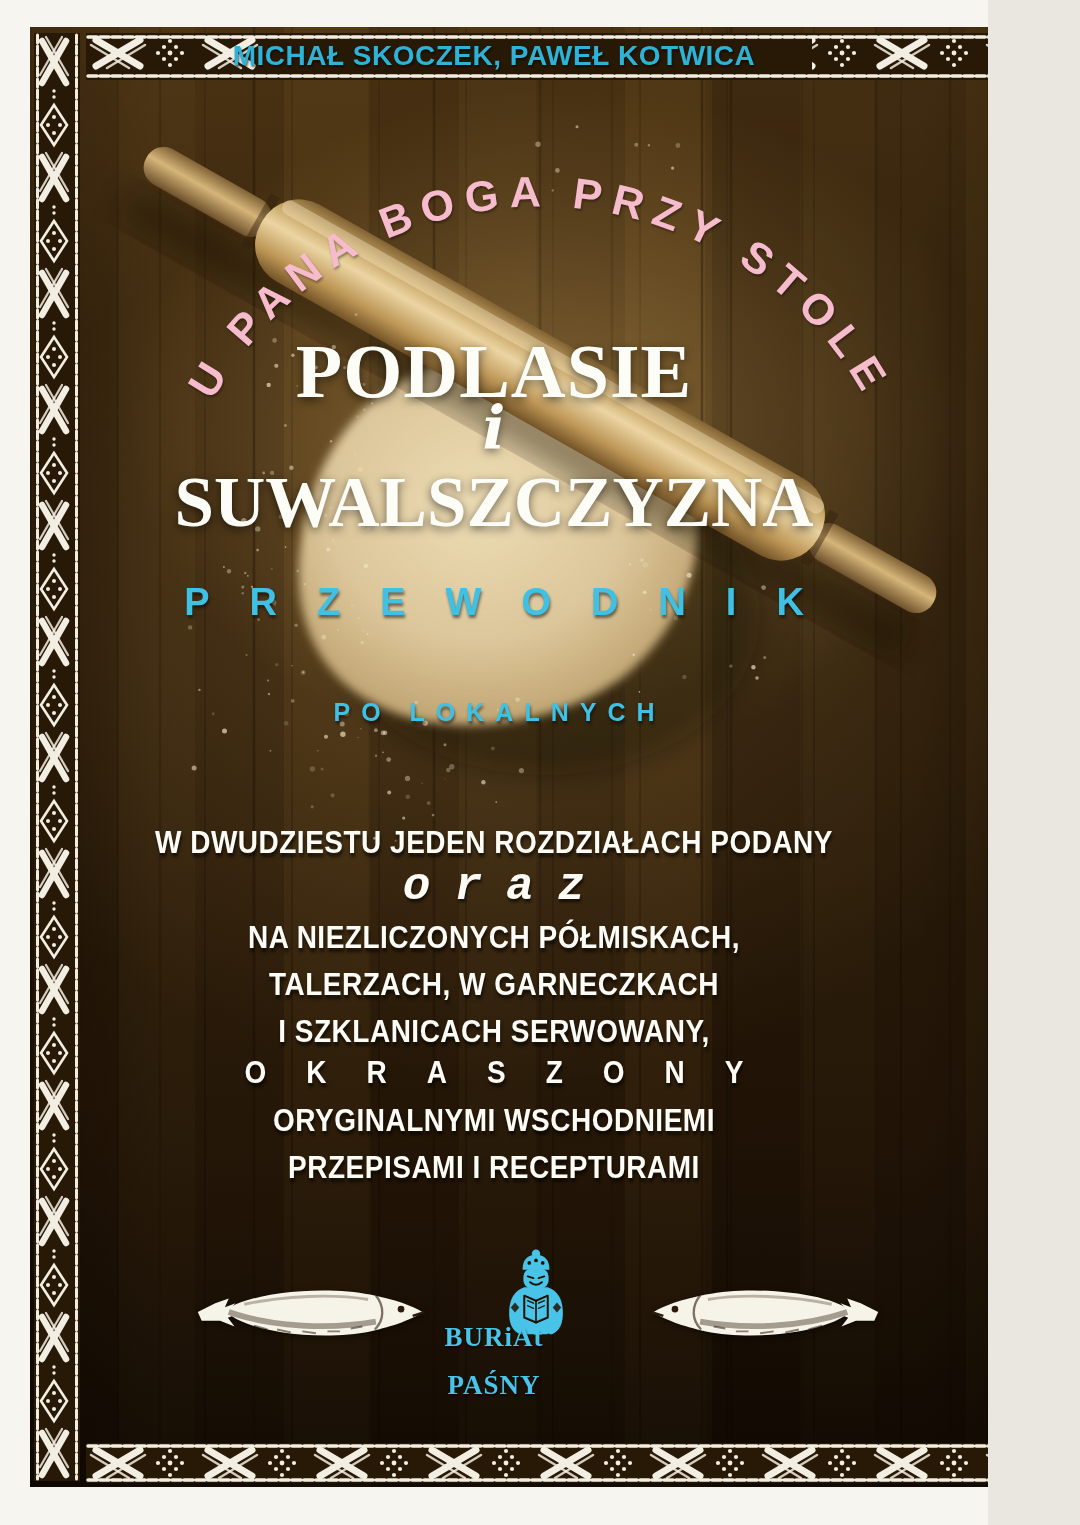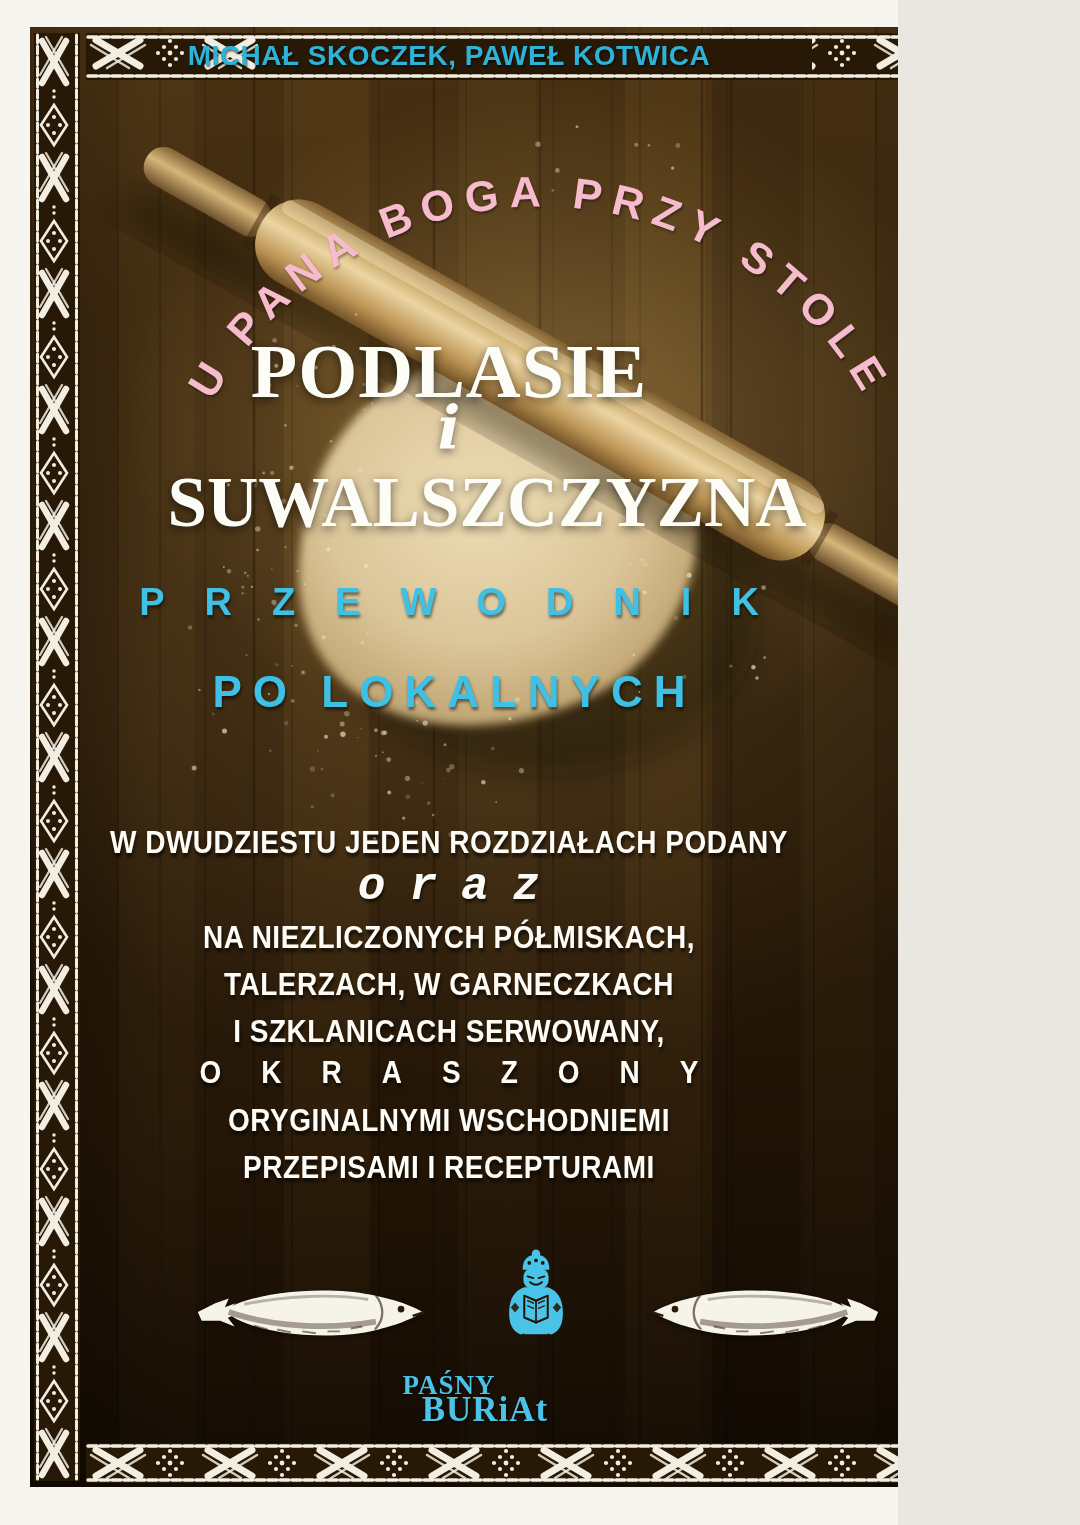--- a/index.html
+++ b/index.html
@@ -1,17 +1,17 @@
 <!DOCTYPE html>
 <html><head>
 <meta charset="utf-8">
 <style>
   html,body{margin:0;padding:0;background:#e9e7e0;}
-  .page{position:relative;width:880px;height:1525px;background:#f7f5ef;overflow:hidden;
-        font-family:"Liberation Sans",sans-serif;padding-left:18px;}
+  .page{position:relative;width:988px;height:1525px;background:#f7f5ef;overflow:hidden;
+        font-family:"Liberation Sans",sans-serif;}
   
   .wood{position:absolute;left:30px;top:27px;width:1020px;height:1460px;overflow:hidden;
     background:
       radial-gradient(620px 480px at 52% 27%, rgba(238,194,112,.32), rgba(238,194,112,0) 70%),
       radial-gradient(800px 620px at 46% 42%, rgba(198,156,84,.20), rgba(198,156,84,0) 72%),
       linear-gradient(180deg, rgba(98,68,26,.50) 0%, rgba(70,47,16,.22) 34%, rgba(24,13,3,.50) 76%, rgba(10,5,1,.78) 100%),
       linear-gradient(90deg, rgba(0,0,0,.38), rgba(0,0,0,0) 13%, rgba(0,0,0,0) 87%, rgba(0,0,0,.38)),
       repeating-linear-gradient(90deg, rgba(0,0,0,.30) 0 2px, rgba(0,0,0,0) 2px 87px),
       repeating-linear-gradient(90deg, #2e1d0a 0 88px, #3a2810 88px 165px, #31200c 165px 254px, #422d11 254px 341px),
       #33210d;}
@@ -27,38 +27,38 @@
   .authors{top:42px;font-weight:800;font-size:28px;color:#2db3d7;letter-spacing:.5px;
            text-shadow:1px 2px 2px rgba(0,0,0,.55);}
   .arc-svg{position:absolute;left:0;top:0;width:1080px;height:1525px;pointer-events:none;display:block;}
   .arc-text{font-family:"Liberation Sans",sans-serif;font-weight:800;font-size:43px;fill:#f6bccd;
             letter-spacing:10px;filter:drop-shadow(1px 2px 1px rgba(0,0,0,.35));}
   .title1{top:333px;font-family:"Liberation Serif",serif;font-weight:700;font-size:76px;
           letter-spacing:1px;color:#fdfdf8;text-shadow:0 3px 10px rgba(0,0,0,.55);}
   .conj{top:398px;font-family:"DejaVu Serif",serif;font-style:italic;font-weight:700;font-size:60px;
         color:#fdfdf8;text-shadow:0 3px 8px rgba(0,0,0,.5);}
   .title2{top:467px;font-family:"Liberation Serif",serif;font-weight:700;font-size:71px;
-          letter-spacing:0;color:#fdfdf8;text-shadow:0 3px 10px rgba(0,0,0,.55);margin-left:38px;}
+          letter-spacing:0;color:#fdfdf8;text-shadow:0 3px 10px rgba(0,0,0,.55);}
   .cyan{color:#3fc1e5;font-weight:800;text-shadow:1px 3px 3px rgba(0,0,0,.5);}
   .sub1{top:583px;font-size:38px;letter-spacing:40px;text-indent:40px;}
-  .sub2{top:670px;font-size:44px;letter-spacing:11px;text-indent:11px;}
+  .sub2{top:700px;font-size:25px;letter-spacing:11px;text-indent:11px;}
   .sub3{top:734px;font-size:41px;letter-spacing:18px;text-indent:18px;}
   .desc{color:#fdfcf6;font-weight:800;font-size:28px;letter-spacing:.5px;
         text-shadow:1px 3px 3px rgba(0,0,0,.6);transform:scaleY(1.15);transform-origin:50% 0;}
   .d1{top:827px;} .d3{top:922px;} .d4{top:969px;} .d5{top:1016px;} .d7{top:1105px;} .d8{top:1152px;}
   .oraz{top:864px;font-family:Liberation Mono, monospace;font-style:italic;font-weight:700;font-size:46px;
         letter-spacing:24px;text-indent:24px;color:#fbfaf4;text-shadow:1px 3px 3px rgba(0,0,0,.6);}
   .okr{top:1057px;letter-spacing:40px;text-indent:40px;}
   
   .fish{position:absolute;top:1283px;width:236px;height:60px;filter:drop-shadow(0 2px 3px rgba(0,0,0,.45));}
   .fish-l{left:194px;} .fish-r{left:646px;transform:scaleX(-1);}
   .mark{position:absolute;left:494px;top:1247px;width:84px;height:94px;}
   .pub{color:#49c3e8;font-family:"Liberation Serif",serif;font-weight:700;letter-spacing:1px;
        text-shadow:1px 2px 2px rgba(0,0,0,.5);}
-  .pub1{top:1372px;font-size:27px;} .pub2{top:1392px;font-size:35px;margin-left:36px;}
+  .pub1{top:1372px;font-size:27px;} .pub2{top:1324px;font-size:27px;}
 </style>
 </head>
 <body>
 
 <svg width="0" height="0" style="position:absolute" aria-hidden="true">
   <defs>
     <pattern id="px-h" width="112" height="40" patternUnits="userSpaceOnUse">
       <g stroke="#f2eee2" stroke-linecap="round" fill="none">
         <path d="M10 7 L54 33" stroke-width="7"></path>
         <path d="M54 7 L10 33" stroke-width="7"></path>

